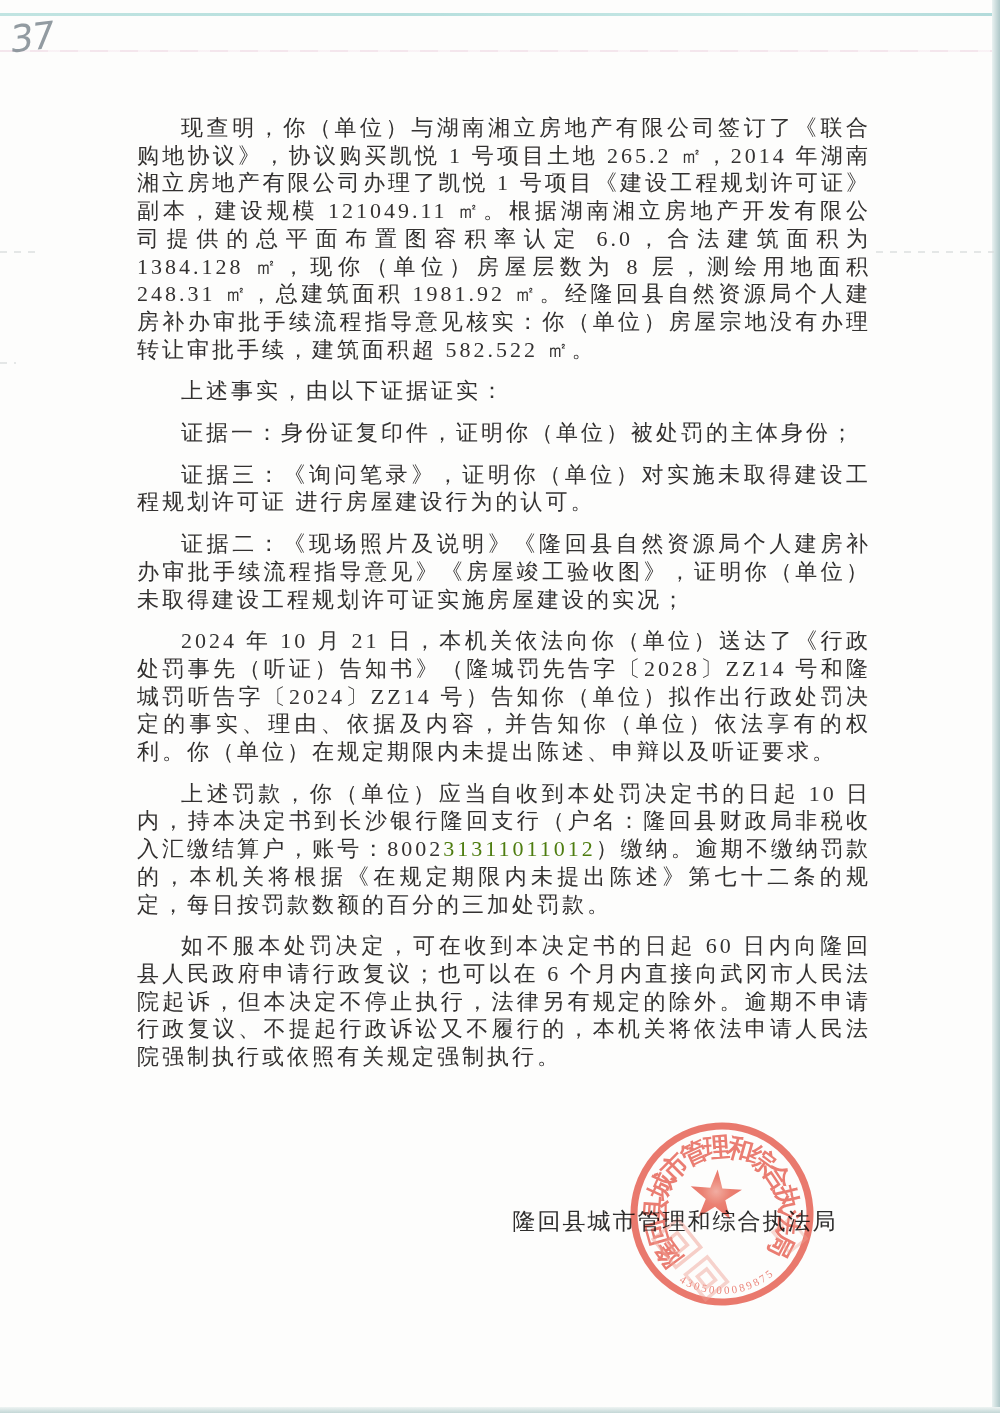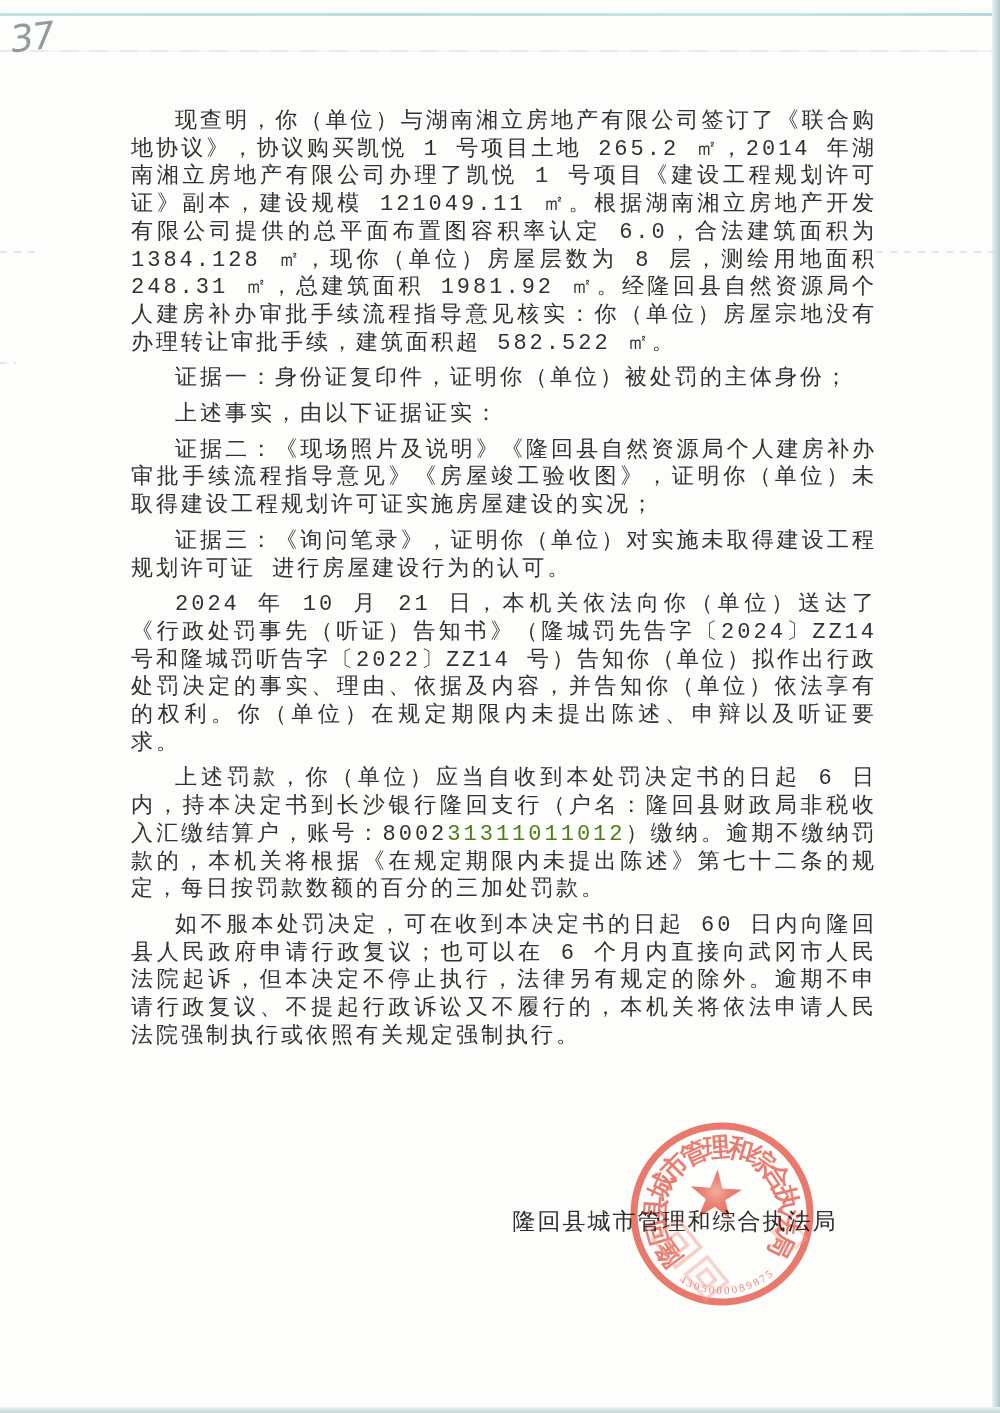--- a/index.html
+++ b/index.html
@@ -42,21 +42,21 @@
     font-size:37px;color:#848e95;
     transform:rotate(-7deg) skewX(-10deg);
     opacity:.88;letter-spacing:-2px;
   }
   
   .body{
     position:absolute;left:123px;top:100px;width:762px;
     font-size:22px;line-height:27.7px;letter-spacing:3px;
     color:#333130;text-align:justify;
   }
-  .body p{margin:8px;text-indent:44px;font-family:Liberation Mono, monospace;}
+  .body p{margin:14px;text-indent:44px;}
   .faded{color:#4d7c0f;}
   
   .sig{
     position:absolute;left:380px;top:1206px;width:590px;
     text-align:center;color:#2e2d2c;
     font-size:23px;letter-spacing:2px;line-height:31px;
   }
   
   .seal{
     position:absolute;left:622px;top:1114px;width:200px;height:200px;
@@ -77,26 +77,26 @@
   <div class="edge-right"></div>
   <div class="edge-bottom"></div>
   <div class="dash dash1"></div>
   <div class="dash dash2"></div>
   <div class="dash dash3"></div>
 
   <div class="hw">37</div>
 
   <div class="body">
     <p>现查明，你（单位）与湖南湘立房地产有限公司签订了《联合购地协议》，协议购买凯悦 1 号项目土地 265.2 ㎡，2014 年湖南湘立房地产有限公司办理了凯悦 1 号项目《建设工程规划许可证》副本，建设规模 121049.11 ㎡。根据湖南湘立房地产开发有限公司提供的总平面布置图容积率认定 6.0，合法建筑面积为 1384.128 ㎡，现你（单位）房屋层数为 8 层，测绘用地面积 248.31 ㎡，总建筑面积 1981.92 ㎡。经隆回县自然资源局个人建房补办审批手续流程指导意见核实：你（单位）房屋宗地没有办理转让审批手续，建筑面积超 582.522 ㎡。</p>
+    <p>上述事实，由以下证据证实：</p>
     <p>证据一：身份证复印件，证明你（单位）被处罚的主体身份；</p>
-    <p>上述事实，由以下证据证实：</p>
+    <p>证据三：《询问笔录》，证明你（单位）对实施未取得建设工程规划许可证 进行房屋建设行为的认可。</p>
     <p>证据二：《现场照片及说明》《隆回县自然资源局个人建房补办审批手续流程指导意见》《房屋竣工验收图》，证明你（单位）未取得建设工程规划许可证实施房屋建设的实况；</p>
-    <p>证据三：《询问笔录》，证明你（单位）对实施未取得建设工程规划许可证 进行房屋建设行为的认可。</p>
-    <p>2024 年 10 月 21 日，本机关依法向你（单位）送达了《行政处罚事先（听证）告知书》（隆城罚先告字〔2024〕ZZ14 号和隆城罚听告字〔2022〕ZZ14 号）告知你（单位）拟作出行政处罚决定的事实、理由、依据及内容，并告知你（单位）依法享有的权利。你（单位）在规定期限内未提出陈述、申辩以及听证要求。</p>
-    <p><span>上述罚款，你（单位）应当自收到本处罚决定书的日起 6 日内，持本决定书到长沙银行隆回支行（户名：隆回县财政局非税收入汇缴结算户，账号：8002</span><span class="faded">31311011012</span><span>）缴纳。逾期不缴纳罚款的，本机关将根据《在规定期限内未提出陈述》第七十二条的规定，每日按罚款数额的百分的三加处罚款。</span></p>
+    <p>2024 年 10 月 21 日，本机关依法向你（单位）送达了《行政处罚事先（听证）告知书》（隆城罚先告字〔2028〕ZZ14 号和隆城罚听告字〔2024〕ZZ14 号）告知你（单位）拟作出行政处罚决定的事实、理由、依据及内容，并告知你（单位）依法享有的权利。你（单位）在规定期限内未提出陈述、申辩以及听证要求。</p>
+    <p><span>上述罚款，你（单位）应当自收到本处罚决定书的日起 10 日内，持本决定书到长沙银行隆回支行（户名：隆回县财政局非税收入汇缴结算户，账号：8002</span><span class="faded">31311011012</span><span>）缴纳。逾期不缴纳罚款的，本机关将根据《在规定期限内未提出陈述》第七十二条的规定，每日按罚款数额的百分的三加处罚款。</span></p>
     <p>如不服本处罚决定，可在收到本决定书的日起 60 日内向隆回县人民政府申请行政复议；也可以在 6 个月内直接向武冈市人民法院起诉，但本决定不停止执行，法律另有规定的除外。逾期不申请行政复议、不提起行政诉讼又不履行的，本机关将依法申请人民法院强制执行或依照有关规定强制执行。</p>
   </div>
 
   <div class="sig">
     <div>隆回县城市管理和综合执法局</div>
   </div>
 
   <svg class="seal" viewBox="0 0 200 200">
     <defs>
       <radialGradient id="starGrad" cx="50%" cy="45%" r="60%">

